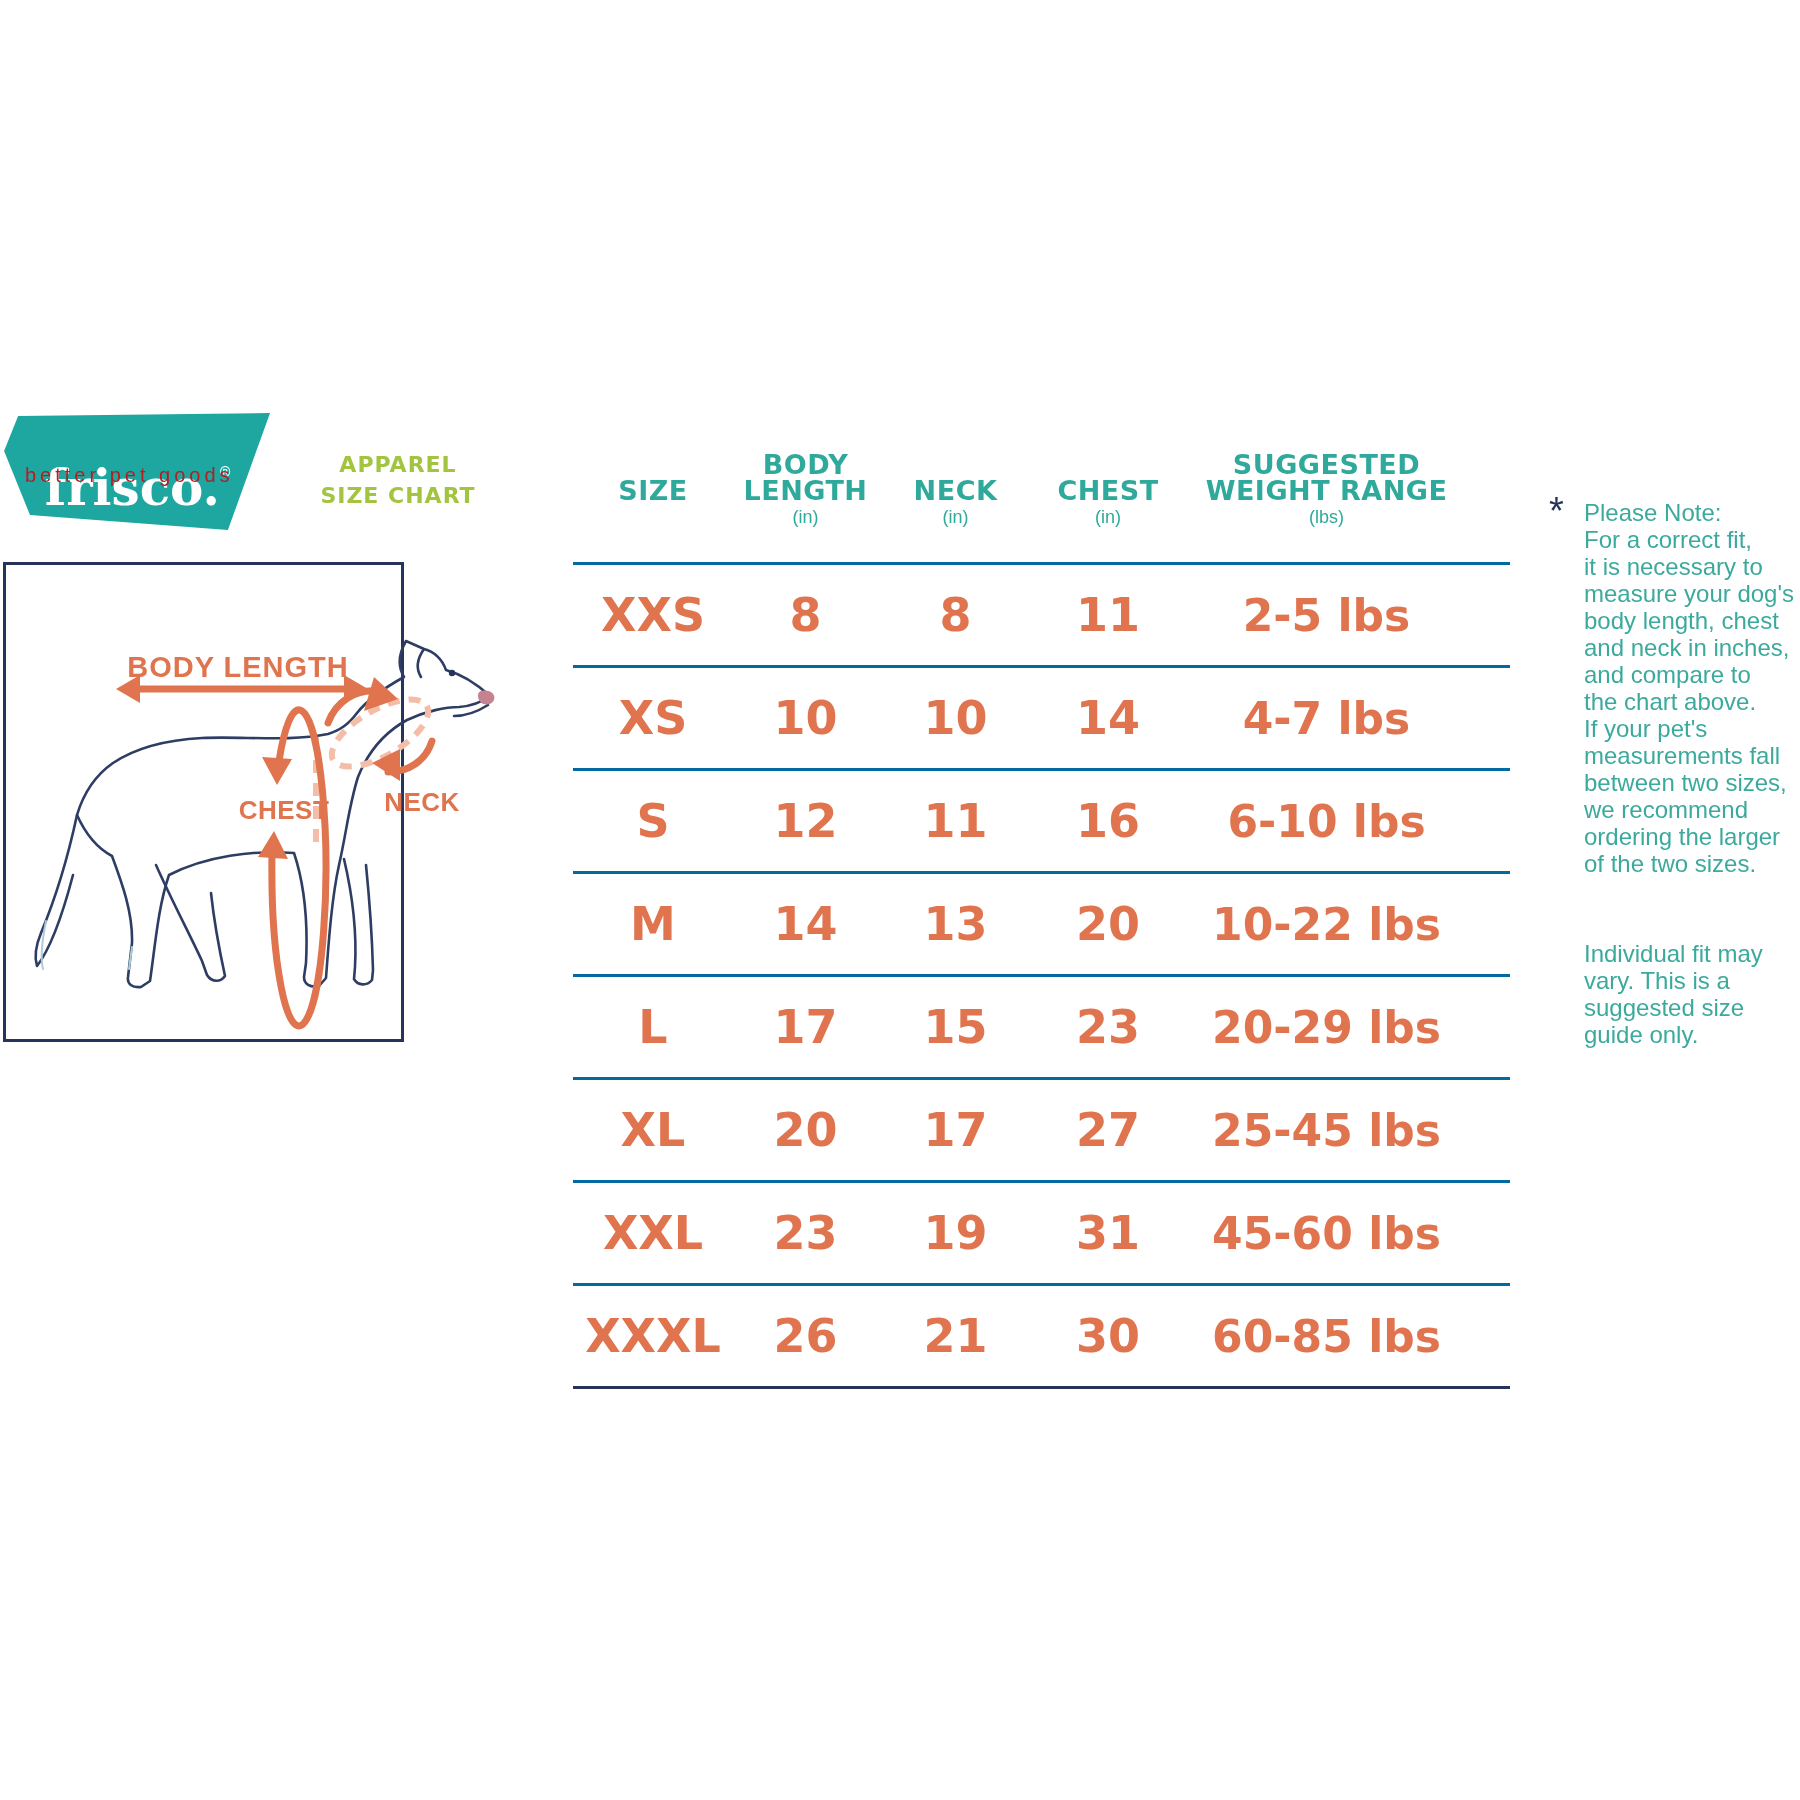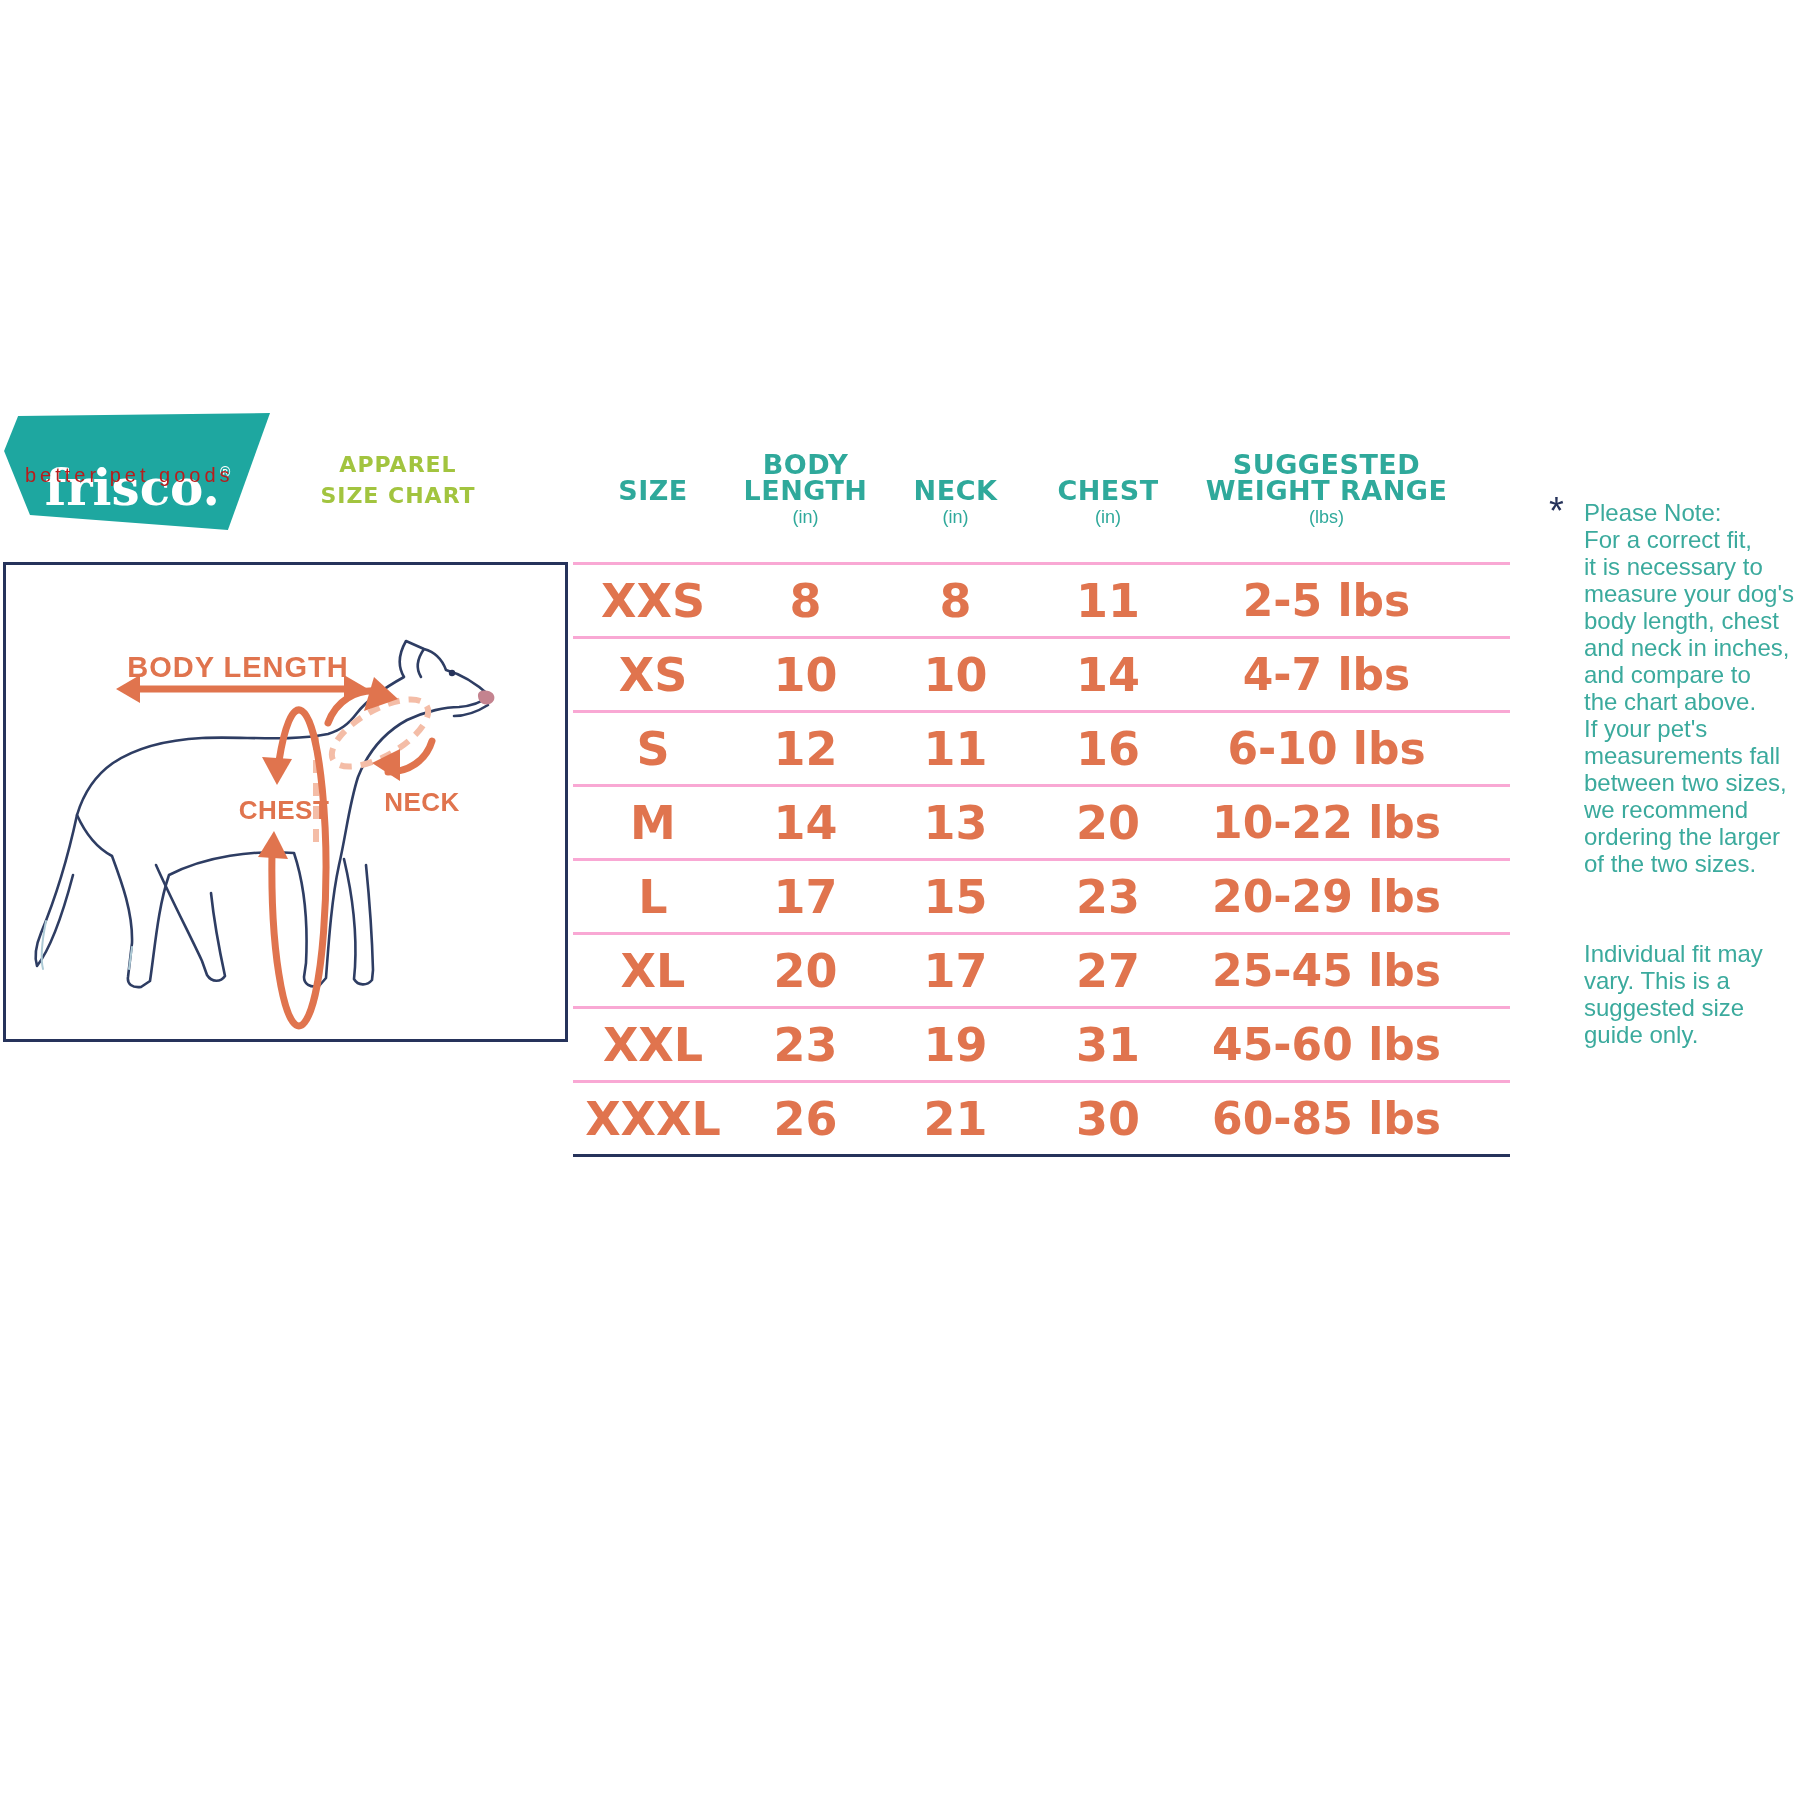--- a/index.html
+++ b/index.html
@@ -15,34 +15,34 @@
   .brand .reg { font-size:14px; vertical-align:28px; font-family:"Liberation Sans",sans-serif; }
   .tagline { left:25px; top:464px; width:225px; text-align:left; color:#b91c1c;
     font-size:20px; letter-spacing:4px; }
 
   
   .title { left:283px; top:449px; width:230px; text-align:center; color:#A2C43F;
     font-weight:bold; font-size:22px; line-height:31px; letter-spacing:1px;
     font-family:"DejaVu Sans", sans-serif; }
 
   
-  .dogbox { left:3px; top:562px; width:565px; height:480px; border:3px solid #26335B; background:#fff; }
+  .dogbox { left:3px; top:562px; width:401px; height:480px; border:3px solid #26335B; background:#fff; }
 
   
   .theader { left:573px; top:452px; width:937px; display:grid;
     grid-template-columns:160px 145px 155px 150px 287px; text-align:center; color:#2FA99B; }
   .theader .hc div { height:26px; line-height:26px; }
   .theader .t1, .theader .t2 { font-weight:bold; font-size:27px; letter-spacing:0.5px;
     font-family:"DejaVu Sans", sans-serif; }
   .theader .t3 { font-weight:400; font-size:18px; }
 
   
   .stable { left:573px; top:562px; width:937px; border-bottom:3px solid #26335B; }
-  .trow { display:grid; grid-template-columns:160px 145px 155px 150px 287px; height:74px;
-    border-top:3px solid #f9a8d4; align-items:center; text-align:center;
+  .trow { display:grid; grid-template-columns:160px 145px 155px 150px 287px; height:103px;
+    border-top:3px solid #0369a1; align-items:center; text-align:center;
     color:#E0744E; font-weight:bold; }
   .trow div { font-size:46px; font-family:"DejaVu Sans", sans-serif; }
   .trow .wt { font-size:44px; }
 
   
   .note-ast { left:1549px; top:490px; font-size:38px; color:#26335B; }
   .note { left:1584px; top:499px; width:230px; color:#3BAA9D; font-size:24px;
     line-height:27px; white-space:nowrap; }
   .note2 { left:1584px; top:940px; width:230px; color:#3BAA9D; font-size:24px;
     line-height:27px; white-space:nowrap; }

